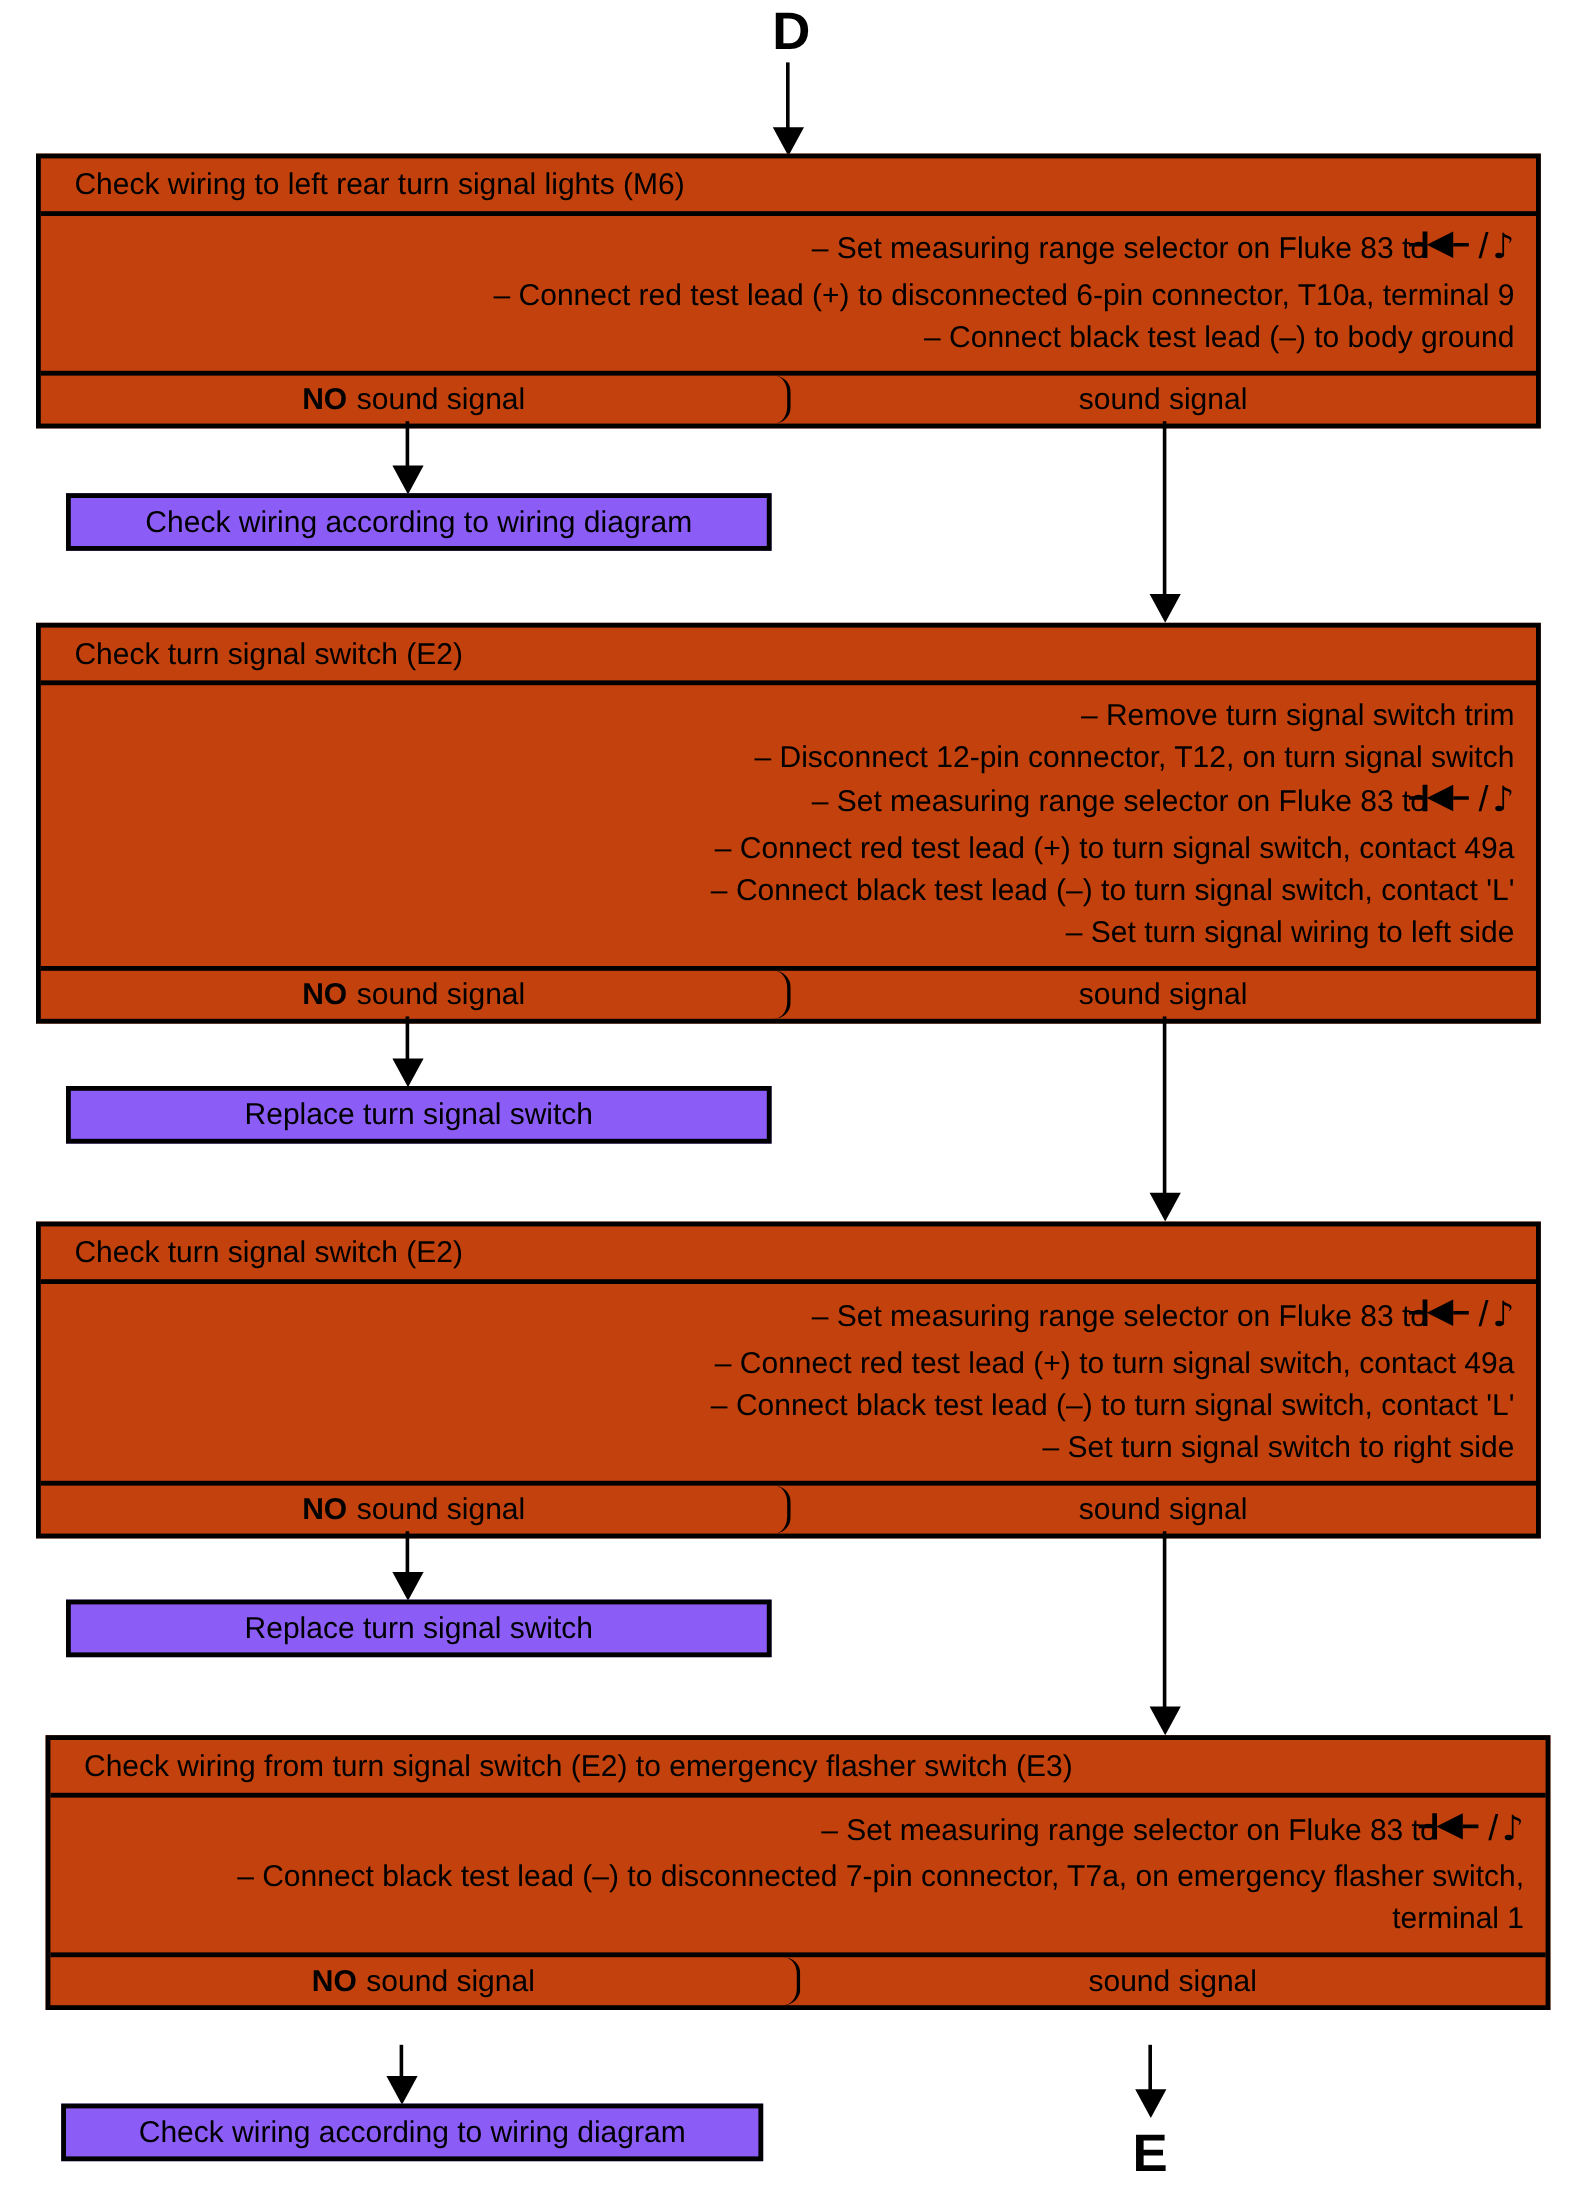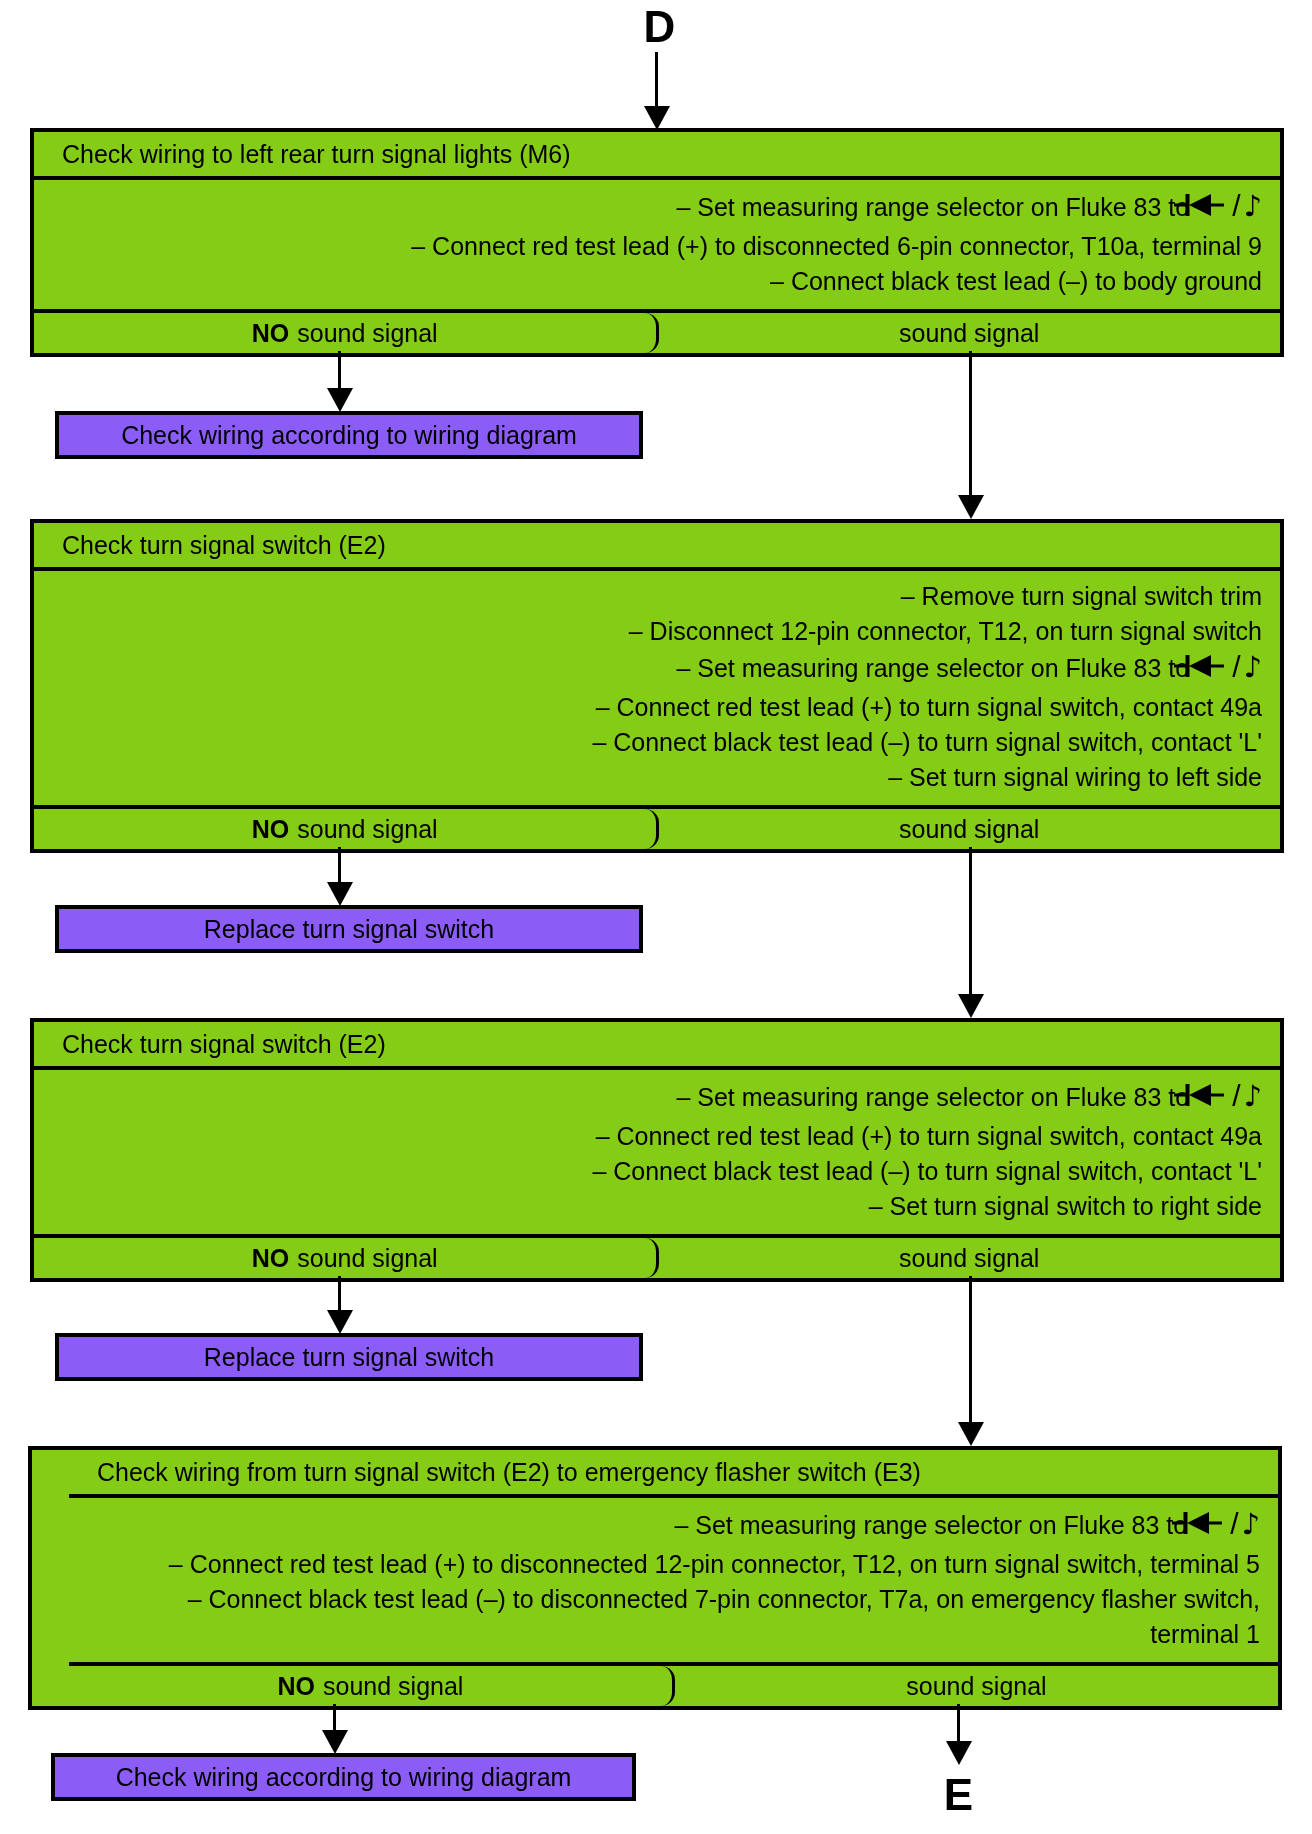--- a/index.html
+++ b/index.html
@@ -37,21 +37,21 @@
     height: 0;
     border-left: 13px solid transparent;
     border-right: 13px solid transparent;
     border-top: 24px solid #000;
   }
   
   .pbox {
     position: absolute;
     width: 1254px;
     border: 4px solid #000;
-    background: #84cc16;
+    background: #c2410c;
     box-sizing: border-box;
   }
   .pbox .title {
     font-size: 25px;
     line-height: 28px;
     padding: 8px 12px 8px 28px;
     border-bottom: 4px solid #000;
   }
   .pbox .body {
     padding: 8px 18px 10px 16px;
@@ -247,36 +247,33 @@
 
   <div class="vline" style="left:338px; top:1276px; height:36px;"></div>
   <div class="ahead" style="left:327px; top:1310px;"></div>
   <div class="obox" style="left:55px; top:1333px; width:588px; height:48px;">
     <span>Replace turn signal switch</span>
   </div>
 
   <div class="vline" style="left:969px; top:1276px; height:148px;"></div>
   <div class="ahead" style="left:958px; top:1422px;"></div>
 
-  <div class="pbox" style="left:28px; top:1446px;padding-left:37px;">
+  <div class="pbox" style="left:38px; top:1446px;">
     <div class="title">Check wiring from turn signal switch (E2) to emergency flasher switch (E3)</div>
     <div class="body">
       <div class="step">
         <span>– Set measuring range selector on Fluke 83 to</span>
         <span class="meter-sym">
           <svg width="52" height="30" viewBox="0 0 52 30">
             <line x1="0" y1="15" x2="12" y2="15" stroke="#000" stroke-width="3"></line>
             <line x1="13.5" y1="4" x2="13.5" y2="26" stroke="#000" stroke-width="4"></line>
             <polygon points="15,15 37,4 37,26" fill="#000"></polygon>
             <line x1="37" y1="15" x2="50" y2="15" stroke="#000" stroke-width="3"></line>
           </svg>
         </span><span class="slash">/</span><span class="note">♪</span>
-      </div>
-      <div class="step">
-        <span>– Connect red test lead (+) to disconnected 12-pin connector, T12, on turn signal switch, terminal 5</span>
       </div>
       <div class="step">
         <span>– Connect black test lead (–) to disconnected 7-pin connector, T7a, on emergency flasher switch,</span>
         <span class="cont">terminal 1</span>
       </div>
     </div>
     <div class="labels">
       <div class="cell no-cell">
         <span class="bold-no">NO</span><span>sound signal</span>
       </div>

